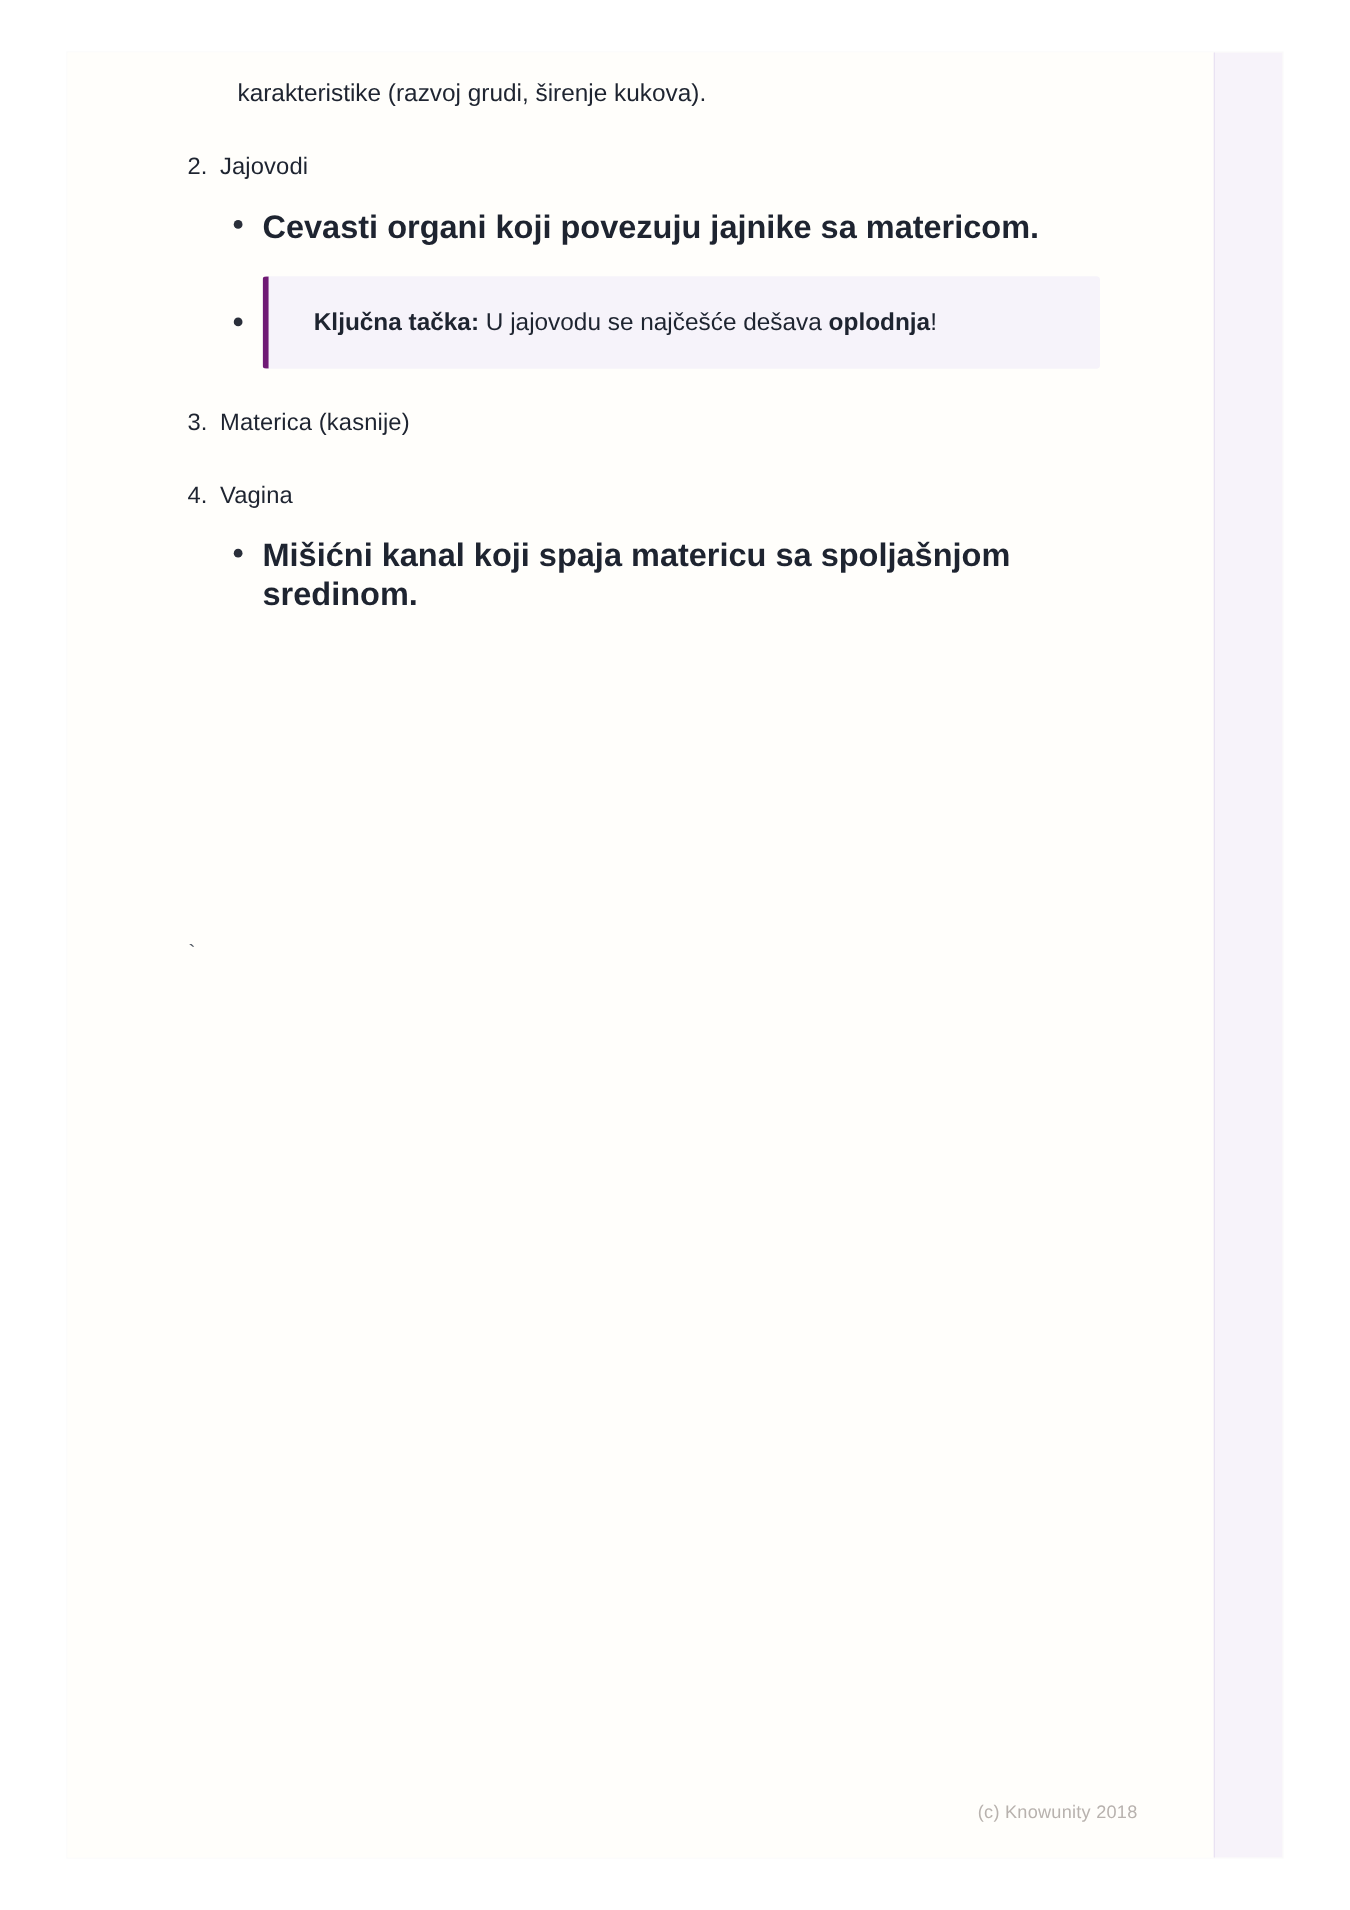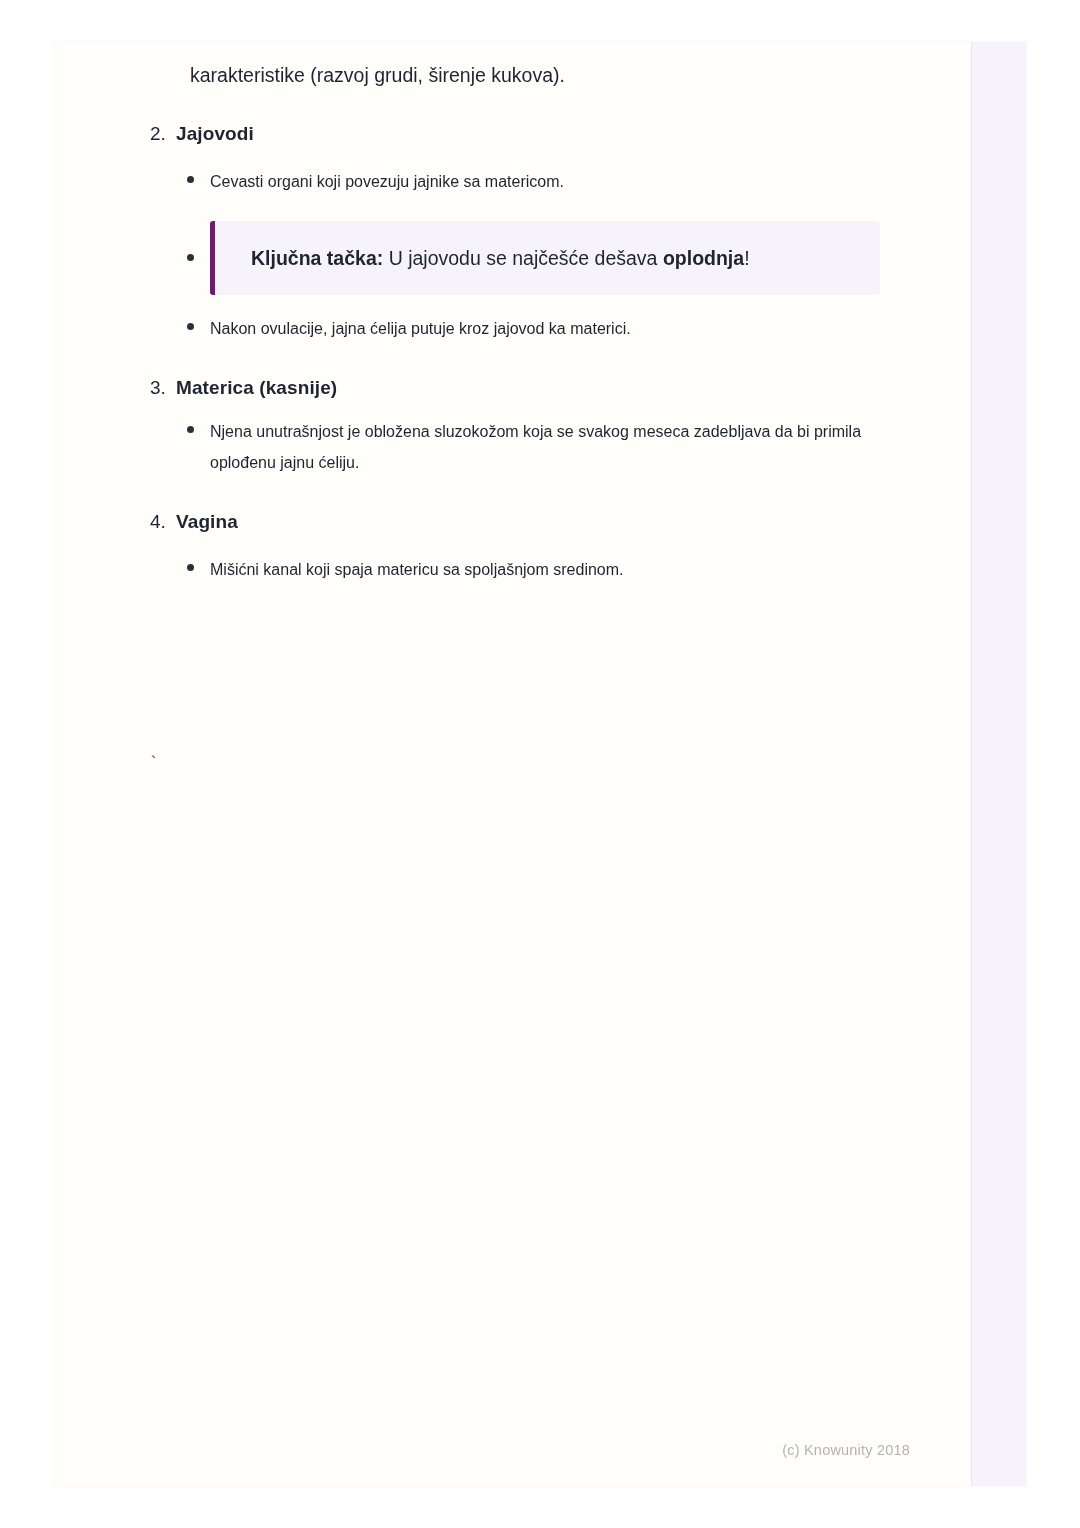--- a/index.html
+++ b/index.html
@@ -71,36 +71,37 @@
     color: #1e2430;
   }
   .num-marker {
     position: absolute;
     left: 96px;
     top: 0;
     font-size: 19px;
     color: #1e2430;
   }
   .num-title {
-    font-weight: bold;
+    font-weight: normal;
     letter-spacing: 0.1px;
   }
 
   ul.bullets {
     list-style: none;
     margin: 0;
     padding: 0;
   }
   .bullet-item {
     position: relative;
     padding: 0 130px 0 156px;
     margin-top: 18px;
-    font-size: 16px;
+    font-size: 26px;
     line-height: 31px;
     color: #1e2430;
+    font-weight: bold;
   }
   .bullet-dot {
     position: absolute;
     left: 133px;
     top: 10px;
     width: 7px;
     height: 7px;
     border-radius: 50%;
     background: #2a2f3a;
   }
@@ -169,36 +170,28 @@
             <span>Cevasti organi koji povezuju jajnike sa matericom.</span>
           </li>
 
           <li class="callout-row">
             <span class="bullet-dot"></span>
             <div class="callout">
               <b>Ključna tačka:</b><span> U jajovodu se najčešće dešava </span><b>oplodnja</b><span>!</span>
             </div>
           </li>
 
-          <li class="bullet-item">
-            <span class="bullet-dot"></span>
-            <span>Nakon ovulacije, jajna ćelija putuje kroz jajovod ka materici.</span>
-          </li>
         </ul>
 
         <li class="num-item">
           <span class="num-marker">3.</span>
           <span class="num-title">Materica (kasnije)</span>
         </li>
 
         <ul class="bullets">
-          <li class="bullet-item tight wide">
-            <span class="bullet-dot"></span>
-            <span>Njena unutrašnjost je obložena sluzokožom koja se svakog meseca zadebljava da bi primila oplođenu jajnu ćeliju.</span>
-          </li>
         </ul>
 
         <li class="num-item">
           <span class="num-marker">4.</span>
           <span class="num-title">Vagina</span>
         </li>
 
         <ul class="bullets">
           <li class="bullet-item">
             <span class="bullet-dot"></span>

